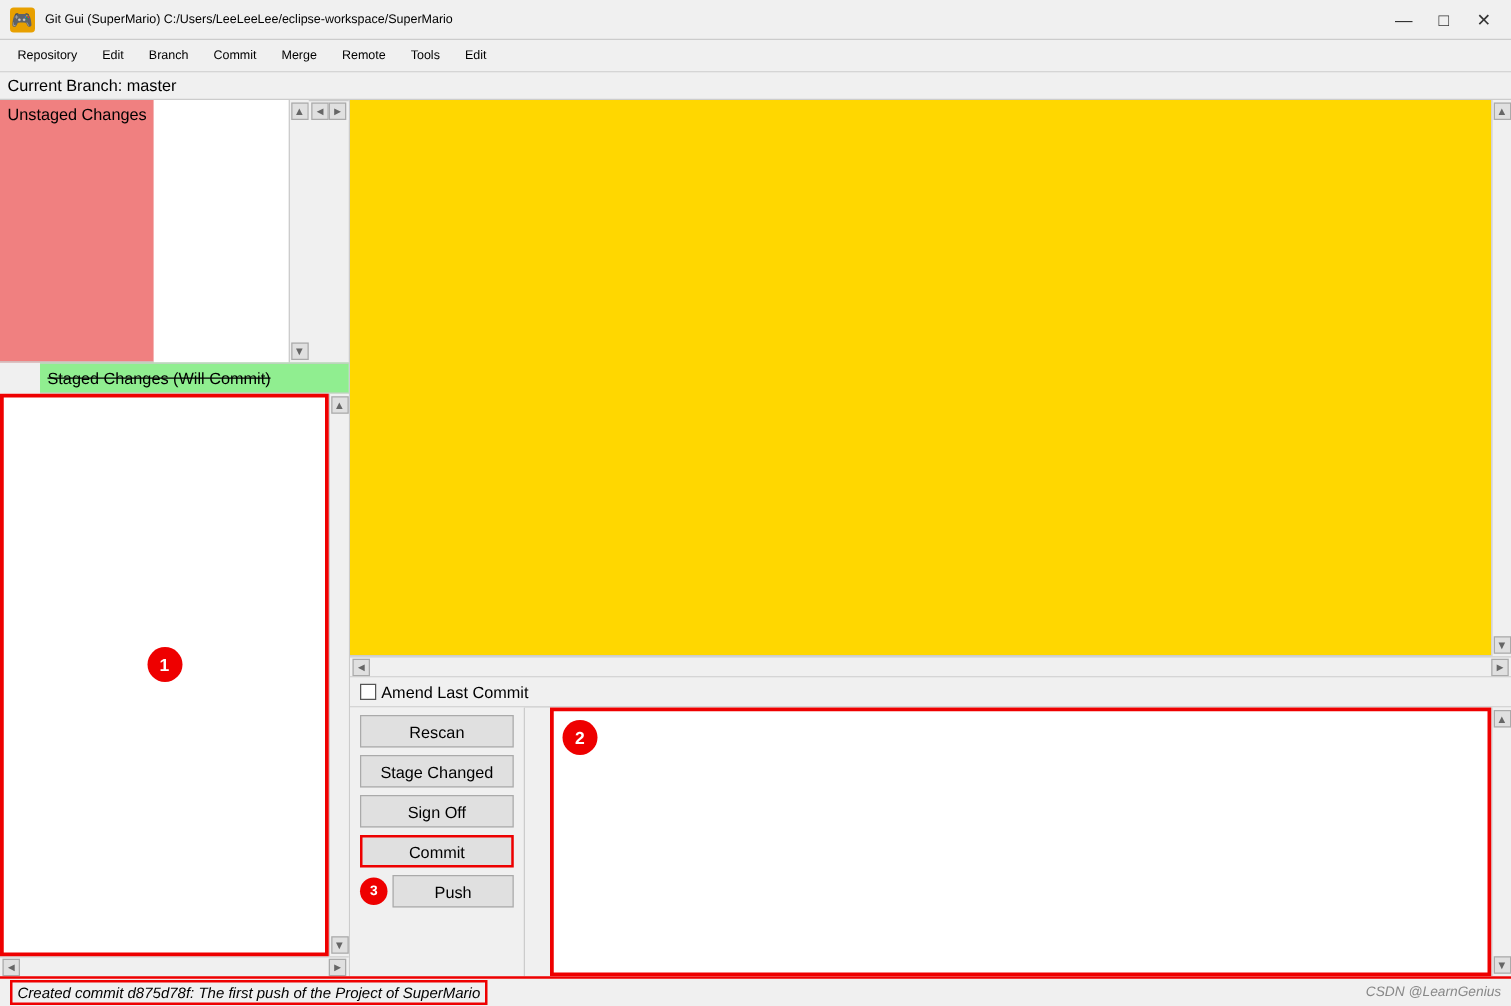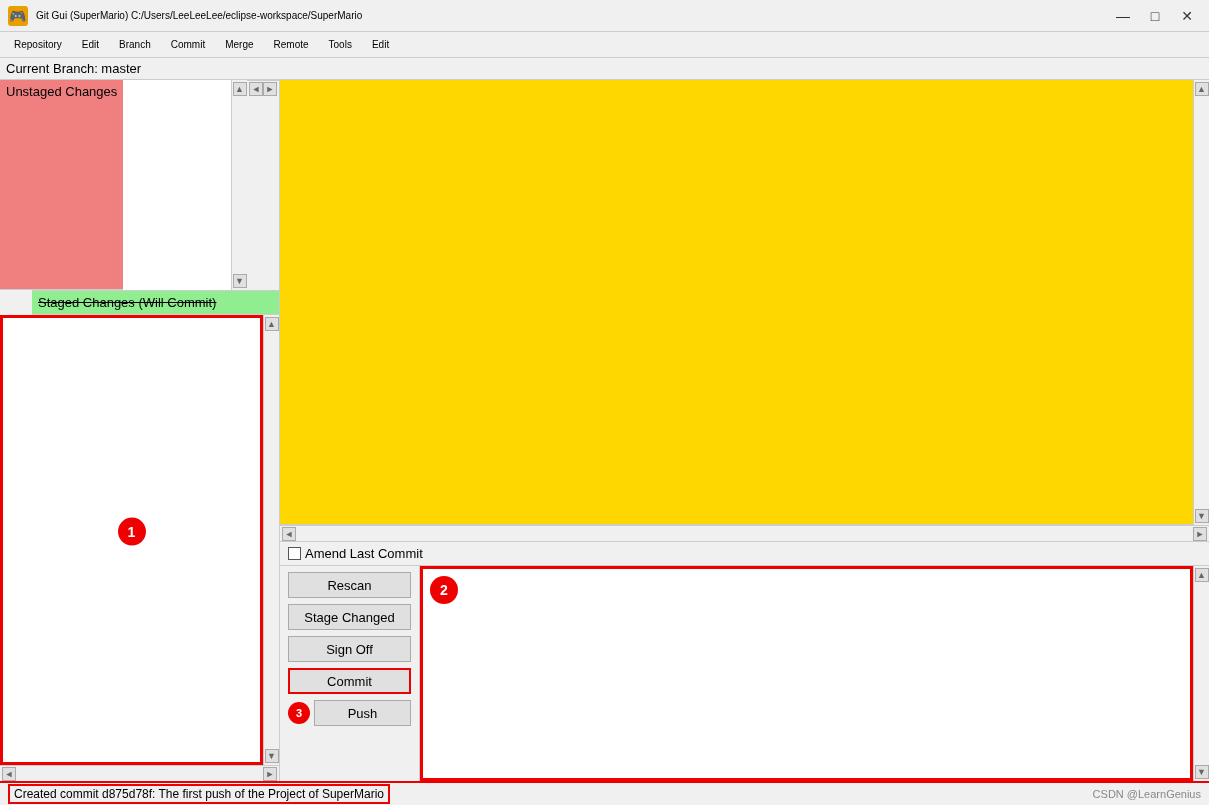--- a/index.html
+++ b/index.html
@@ -252,20 +252,21 @@
       height: 13px;
       border: 1px solid #555;
       background: white;
     }
 
     
     .bottom-section {
       display: flex;
       flex: 1;
       min-height: 0;
+      gap: 20px;
     }
     .buttons-column {
       width: 140px;
       display: flex;
       flex-direction: column;
       padding: 6px 8px;
       gap: 6px;
       background: #f0f0f0;
       border-right: 1px solid #ccc;
     }
@@ -344,20 +345,21 @@
     
     .status-bar {
       height: 24px;
       background: #f0f0f0;
       border-top: 2px solid #e00;
       display: flex;
       align-items: center;
       justify-content: space-between;
       padding: 0 8px;
       font-size: 12px;
+      font-style: italic;
     }
     .status-left {
       border: 2px solid #e00;
       padding: 1px 4px;
     }
     .status-right {
       color: #888;
       font-size: 11px;
     }
 

